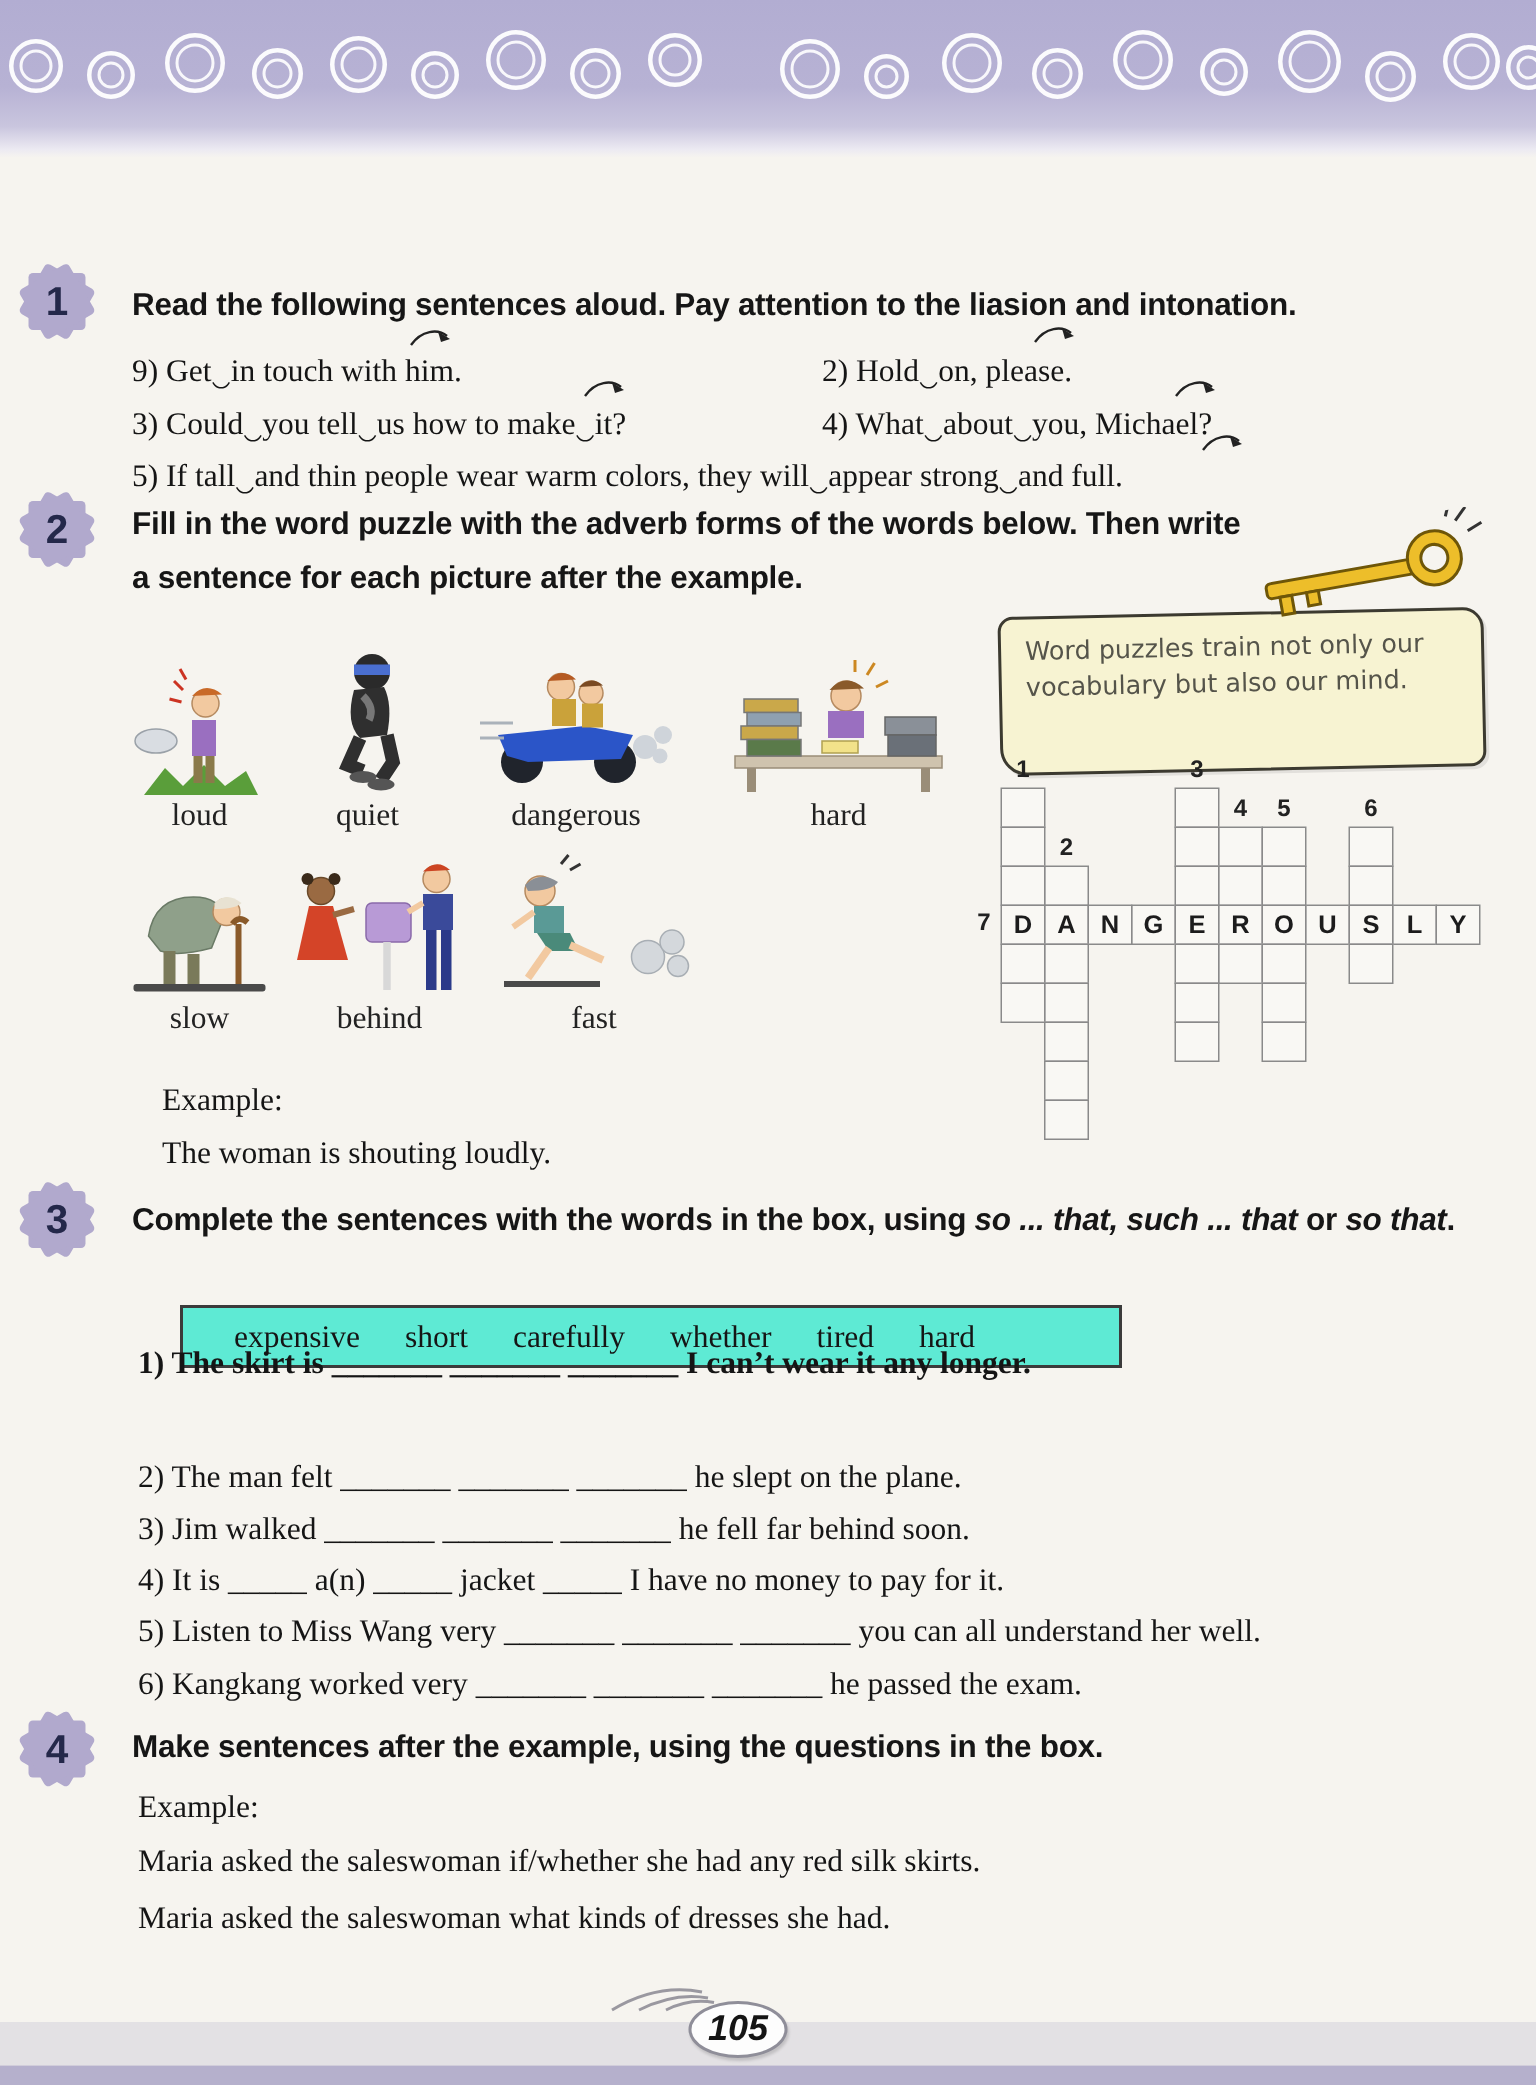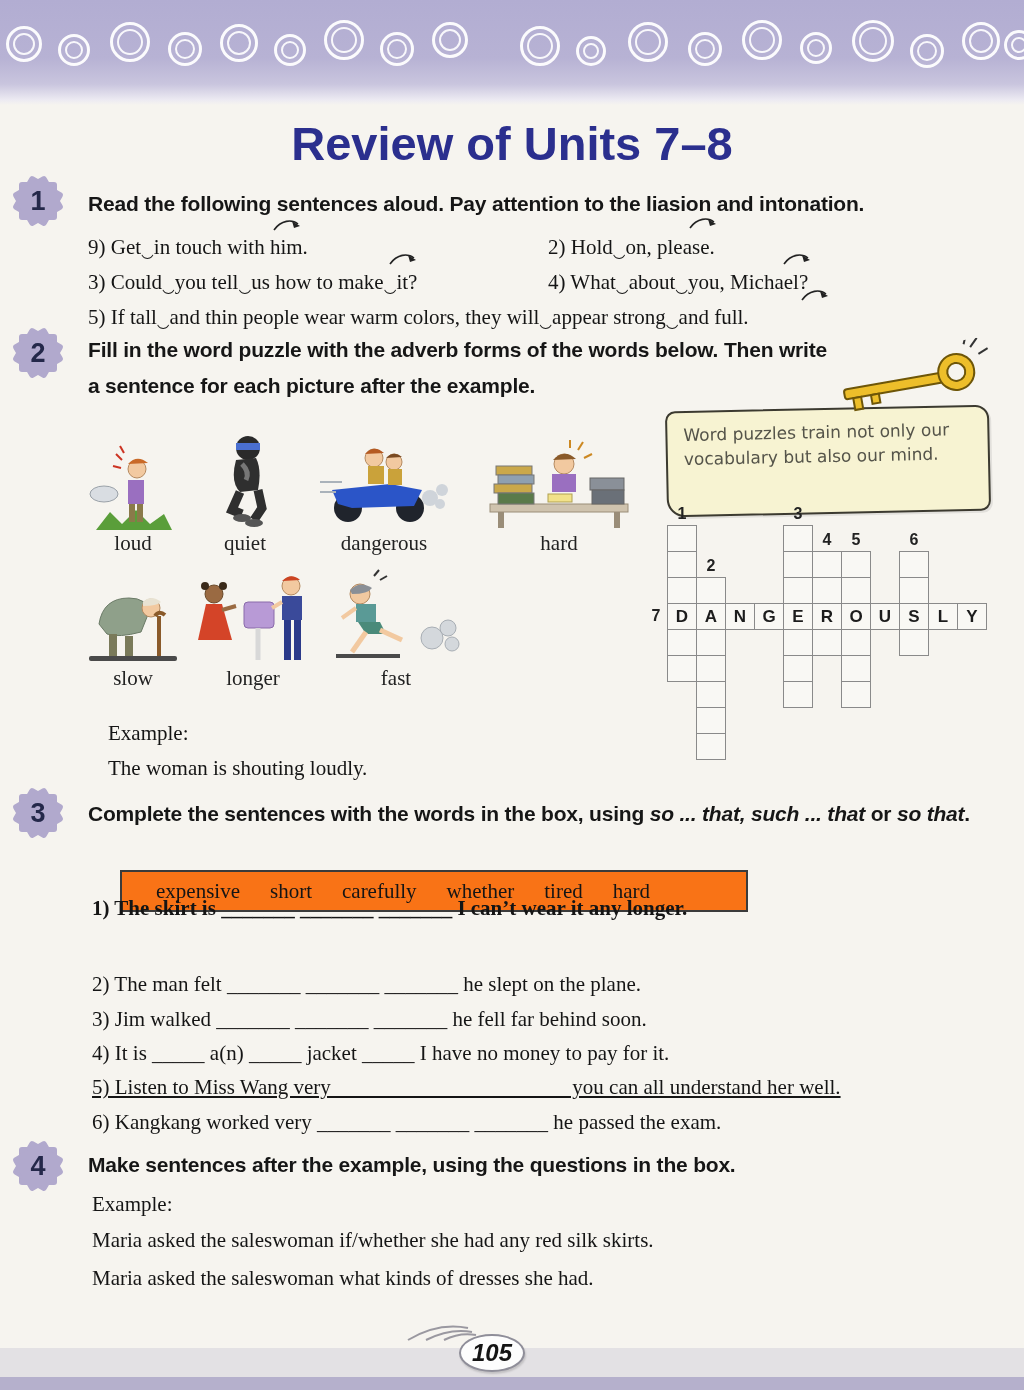--- a/index.html
+++ b/index.html
@@ -34,21 +34,21 @@
   
   .pic{position:absolute;}
   .pic-label{position:absolute;font-size:21px;color:#222;text-align:center;}
   
   .xw-cell{position:absolute;width:30px;height:27px;border:1px solid #8a8a8a;box-sizing:border-box;
      display:flex;align-items:center;justify-content:center;background:rgba(255,255,255,0.35);
      font-family:"Liberation Sans",sans-serif;font-weight:bold;font-size:17px;color:#1c1c1c;}
   .xw-label{position:absolute;font-family:"Liberation Sans",sans-serif;font-weight:bold;font-size:16px;color:#222;
      width:26px;text-align:center;}
   
-  .word-box{position:absolute;left:120px;top:870px;width:628px;height:42px;background:#f97316;
+  .word-box{position:absolute;left:120px;top:870px;width:628px;height:42px;background:#5eead4;
      border:2px solid #3b3b3b;box-sizing:border-box;display:flex;align-items:center;gap:30px;padding-left:34px;}
   .word-box span{font-size:21px;color:#151515;}
   
   .foot-gray{position:absolute;left:0;top:1348px;width:1024px;height:29px;background:#e3e1e4;}
   .foot-lav{position:absolute;left:0;top:1377px;width:1024px;height:13px;background:#b5b0cc;}
   .page-num{position:absolute;left:459px;top:1334px;width:66px;height:38px;background:#fdfdfd;
      border:2px solid #8f8e99;border-radius:50%;box-sizing:border-box;display:flex;align-items:center;justify-content:center;
      font-family:"Liberation Sans",sans-serif;font-weight:bold;font-style:italic;font-size:24px;color:#141414;
      box-shadow:1px 2px 2px rgba(0,0,0,0.15);}
   .swoosh{position:absolute;left:398px;top:1320px;}
@@ -110,21 +110,20 @@
       <div class="ring-outer" style="left: 910px; top: 34px; width: 28px; height: 28px;">
         <div class="ring-inner"></div>
       </div>
       <div class="ring-outer" style="left: 962px; top: 22px; width: 32px; height: 32px;">
         <div class="ring-inner"></div>
       </div>
       <div class="ring-outer" style="left: 1004px; top: 30px; width: 24px; height: 24px;">
         <div class="ring-inner"></div>
       </div>
     </div>
-  <div class="page-title">Review of Units 7–8</div>
 
   <div class="badge" style="left:10px;top:173px;">
     <div class="sq"></div>
     <div class="sq r30"></div>
     <div class="sq r60"></div>
     <div class="num">1</div>
   </div>
   <div class="h-sans" style="left:88px;top:192px;width:920px;">Read the following sentences aloud. Pay attention to the liasion and intonation.</div>
 
   <div class="serif" style="left:88px;top:232px;">9) Get‿in touch with him.</div>
@@ -275,21 +274,21 @@
     <line x1="30" y1="42" x2="44" y2="38" stroke="#9a6a42" stroke-width="4"></line>
     <rect x="52" y="34" width="30" height="26" rx="4" fill="#b89ad6" stroke="#8a6aaa"></rect>
     <line x1="66" y1="60" x2="66" y2="92" stroke="#d8d8d8" stroke-width="5"></line>
     <circle cx="99" cy="18" r="9" fill="#f2c9a0" stroke="#b58a60"></circle>
       <path d="M90 13 Q99 4 108 12" fill="#cc4422"></path>
     <rect x="90" y="28" width="20" height="24" fill="#3a4a9a"></rect>
     <rect x="92" y="52" width="7" height="40" fill="#2b3a8a"></rect>
       <rect x="102" y="52" width="7" height="40" fill="#2b3a8a"></rect>
     <line x1="90" y1="34" x2="80" y2="40" stroke="#f2c9a0" stroke-width="4"></line>
   </svg>
-  <div class="pic-label" style="left:192px;top:666px;width:122px;">longer</div>
+  <div class="pic-label" style="left:192px;top:666px;width:122px;">behind</div>
 
   <svg class="pic" style="left:330px;top:568px;" width="132" height="98" viewBox="0 0 132 98">
     <circle cx="102" cy="70" r="11" fill="#d4d8dc" stroke="#a8aeb4"></circle>
       <circle cx="118" cy="60" r="8" fill="#d4d8dc" stroke="#a8aeb4"></circle>
       <circle cx="122" cy="76" r="7" fill="#d4d8dc" stroke="#a8aeb4"></circle>
     <line x1="6" y1="88" x2="70" y2="88" stroke="#4a4a4a" stroke-width="4"></line>
     <circle cx="30" cy="26" r="10" fill="#f2c9a0" stroke="#b58a60"></circle>
     <path d="M20 22 Q30 12 42 20 Q38 26 22 26 Z" fill="#8a8f96"></path>
     <rect x="26" y="36" width="20" height="18" fill="#5a9a96"></rect>
     <polygon points="28,54 50,54 56,66 36,66" fill="#4a8a7a"></polygon>
@@ -371,21 +370,21 @@
     <span>carefully</span>
     <span>whether</span>
     <span>tired</span>
     <span>hard</span>
   </div>
 
   <div class="serif" style="left:92px;top:896px;font-weight:bold;">1) The skirt is _______ _______ _______ I can’t wear it any longer.</div>
   <div class="serif" style="left:92px;top:972px;">2) The man felt _______ _______ _______ he slept on the plane.</div>
   <div class="serif" style="left:92px;top:1007px;">3) Jim walked _______ _______ _______ he fell far behind soon.</div>
   <div class="serif" style="left:92px;top:1041px;">4) It is _____ a(n) _____ jacket _____ I have no money to pay for it.</div>
-  <div class="serif" style="left:92px;top:1075px;text-decoration:underline;">5) Listen to Miss Wang very _______ _______ _______ you can all understand her well.</div>
+  <div class="serif" style="left:92px;top:1075px;">5) Listen to Miss Wang very _______ _______ _______ you can all understand her well.</div>
   <div class="serif" style="left:92px;top:1110px;">6) Kangkang worked very _______ _______ _______ he passed the exam.</div>
 
   <div class="badge" style="left:10px;top:1138px;">
     <div class="sq"></div>
     <div class="sq r30"></div>
     <div class="sq r60"></div>
     <div class="num">4</div>
   </div>
   <div class="h-sans" style="left:88px;top:1153px;width:920px;">Make sentences after the example, using the questions in the box.</div>
   <div class="serif" style="left:92px;top:1192px;">Example:</div>

